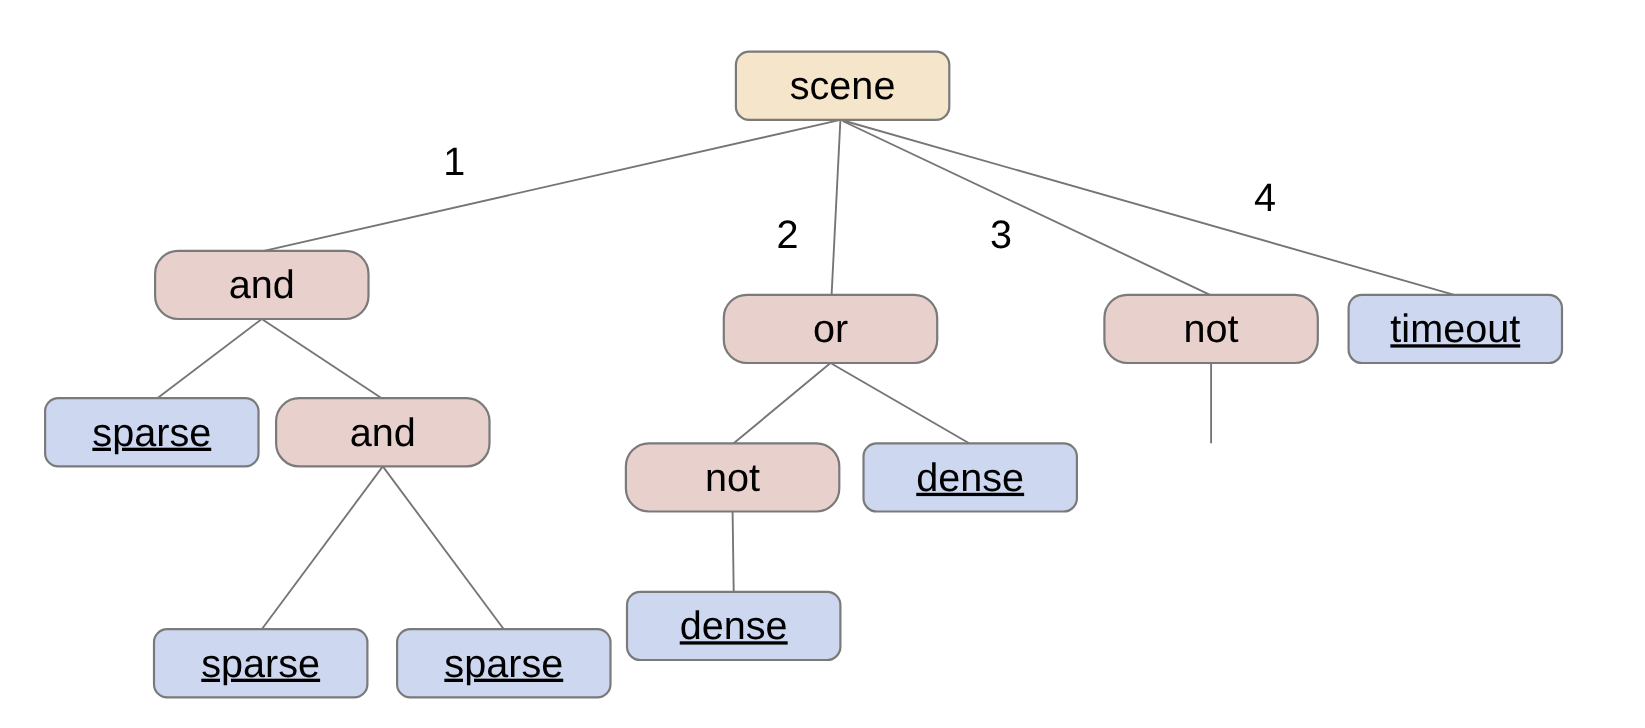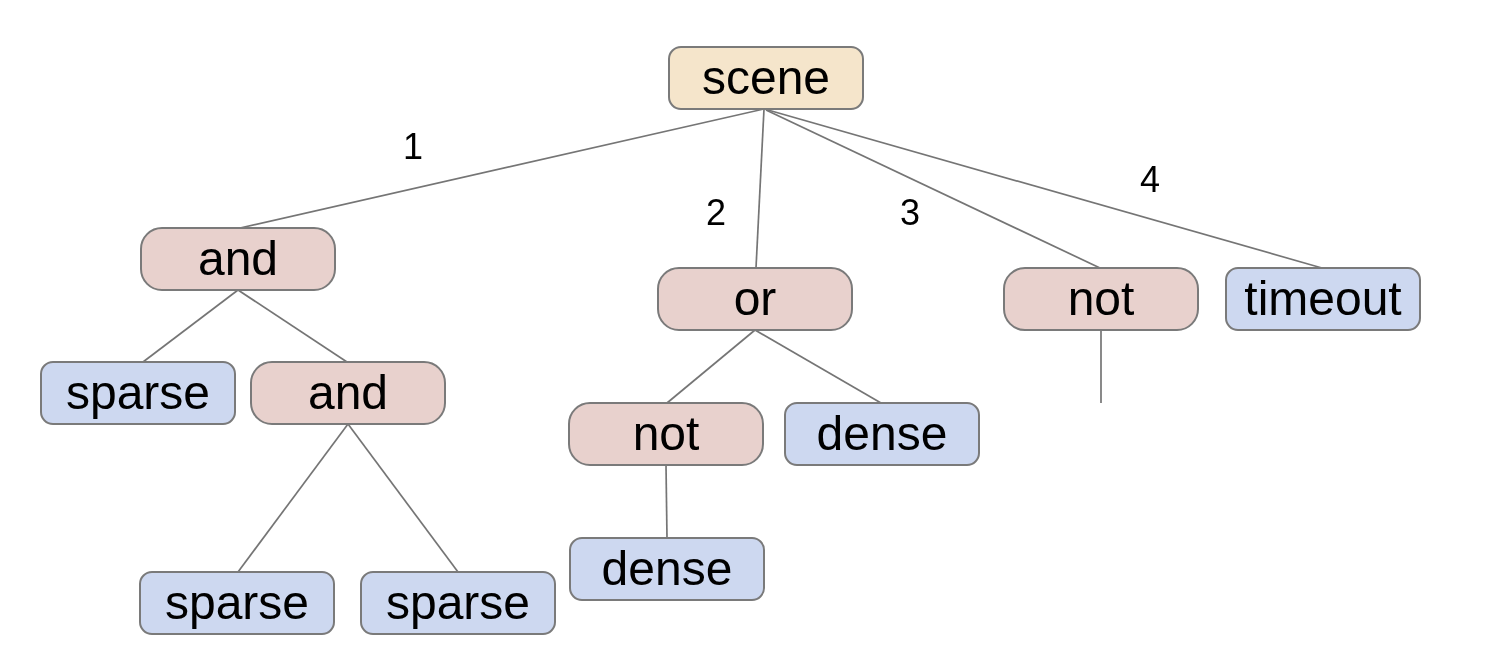--- a/index.html
+++ b/index.html
@@ -33,27 +33,27 @@
   }
   .node {
     position: absolute;
     width: 196px;
     height: 64px;
     box-sizing: border-box;
     border: 2px solid var(--node-border);
     border-radius: 13px;
     line-height: 60px;
     text-align: center;
-    font-size: 48px;
+    font-size: 36px;
     color: var(--text);
     white-space: nowrap;
   }
   .node.root { background: var(--root-fill); }
   .node.op   { background: var(--operator-fill); border-radius: 22px; }
-  .node.leaf { background: var(--leaf-fill); }
+  .node.leaf { background: var(--leaf-fill); text-decoration: underline; }
   .edge-label {
     position: absolute;
     transform: translate(-50%, -50%);
     font-size: 36px;
     color: var(--text);
   }
 </style>
 </head>
 <body>
 

